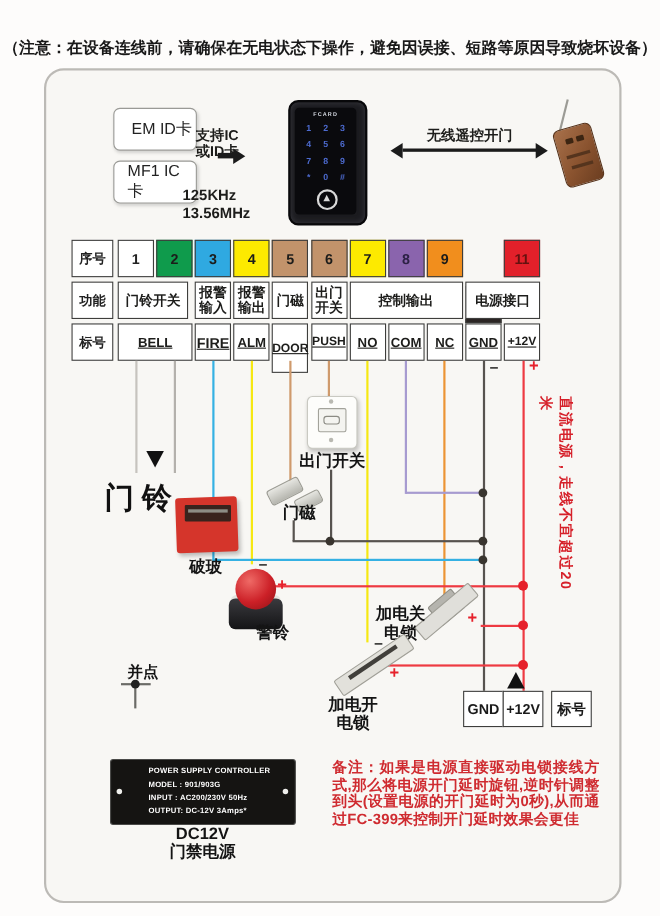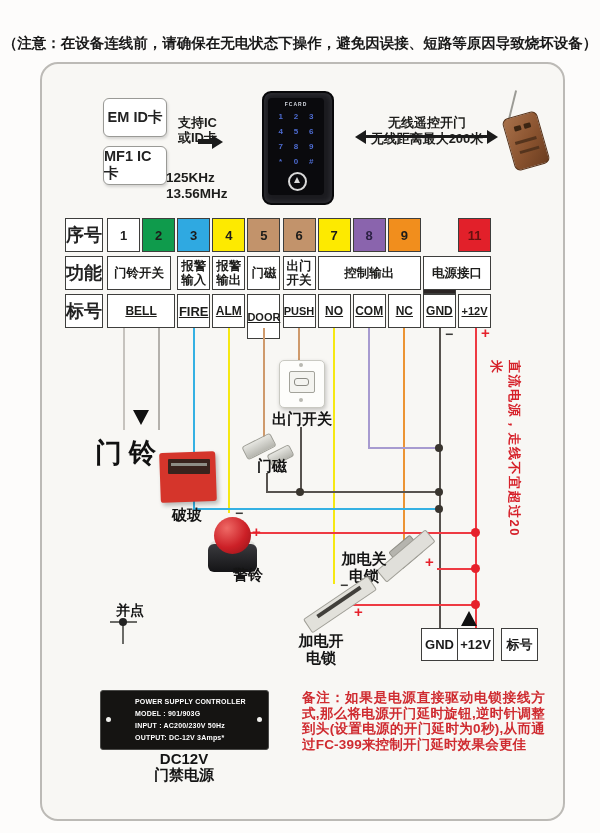--- a/index.html
+++ b/index.html
@@ -7,21 +7,21 @@
        font-family:"Liberation Sans","DejaVu Sans",sans-serif;overflow:hidden;}
   .abs{position:absolute;}
   .panel{left:40px;top:62px;width:521px;height:755px;border:2px solid #bcbab6;
          border-radius:18px;background:#f8f7f4;}
   .top-note{left:0;top:34px;width:600px;text-align:center;font-size:14.5px;
             font-weight:bold;color:#191919;}
   
   .card-box{width:62px;height:37px;background:#fff;border:1.5px solid #9a9a96;
             border-radius:6px;box-shadow:1px 2px 3px rgba(0,0,0,.15);
             display:flex;align-items:center;justify-content:center;
-            font-size:14.5px;font-weight:bold;color:#222;}
+            font-size:14.5px;font-weight:normal;color:#222;padding-left:12px;}
   .lbl-b{font-weight:bold;color:#1d1d1b;margin-top:15px;}
   
   .reader{left:262px;top:91px;width:68px;height:110px;background:#1b1b1f;
           border:2px solid #08080a;border-radius:9px;box-shadow:inset 0 0 6px #3a3a40;}
   .reader-face{left:268px;top:98px;width:56px;height:97px;background:#0a0a0d;border-radius:4px;}
   .reader-brand{left:268px;top:101px;width:56px;text-align:center;font-size:5px;
                 font-weight:bold;color:#d4d8e0;letter-spacing:1px;}
   .keys{left:273px;top:109px;width:46px;height:60px;display:grid;
         grid-template-columns:repeat(3,1fr);grid-auto-rows:15px;}
   .keys span{display:flex;align-items:center;justify-content:center;
@@ -42,21 +42,21 @@
           border-bottom:15px solid #111;}
   
   .remote-body{left:508px;top:114px;width:34px;height:52px;border-radius:6px;
       background:linear-gradient(135deg,#a8714b 0%,#8a532f 55%,#6b3d20 100%);
       border:1px solid #57331b;transform:rotate(-16deg);}
   .remote-ant{left:511px;top:90px;width:2px;height:34px;background:#9b9b95;transform:rotate(14deg);}
   .remote-btn{width:7px;height:5px;background:#3c2512;border-radius:1px;}
   
   .tcell{border:1.5px solid #3e3e3c;background:#fff;display:flex;align-items:center;
          justify-content:center;text-align:center;box-sizing:border-box;}
-  .thead{font-size:18px;font-weight:bold;color:#222;}
+  .thead{font-size:12px;font-weight:bold;color:#222;}
   .tnum{font-size:13px;font-weight:bold;}
   .tfunc{font-size:12.5px;font-weight:bold;color:#1d1d1b;line-height:14px;}
   .ttag{font-size:12px;font-weight:bold;color:#1d1d1b;letter-spacing:0;text-decoration:underline;}
   
   .wv{width:2px;} .wh{height:2px;}
   .dotk{width:8px;height:8px;border-radius:50%;background:#39352f;}
   .dotr{width:9px;height:9px;border-radius:50%;background:#e6212b;}
   .minus{font-size:14px;font-weight:bold;color:#3a3a38;}
   .plus{font-size:15px;font-weight:bold;color:#e6212b;}
   .lab15{font-size:15px;font-weight:bold;color:#141414;text-align:center;}
@@ -139,21 +139,20 @@
   <span>9</span>
   <span>*</span>
   <span>0</span>
   <span>#</span>
 </div>
 <div class="abs bell-ring"></div>
 <div class="abs bell-tri"></div>
 
 <div class="abs lbl-b" style="left:357px;top:100px;width:140px;font-size:13px;line-height:16px;text-align:center;">
   <div>无线遥控开门</div>
-  <div>无线距离最大200米</div>
 </div>
 <div class="abs rt-arrow-bar" style="left:366px;top:135px;width:122px;height:3px;"></div>
 <div class="abs tri-left" style="left:355px;top:129.5px;"></div>
 <div class="abs tri-right" style="left:487px;top:129.5px;"></div>
 <div class="abs remote-ant"></div>
 <div class="abs remote-body">
   <div class="abs remote-btn" style="left:9px;top:9px;"></div>
   <div class="abs remote-btn" style="left:19px;top:9px;"></div>
   <div class="abs" style="left:6px;top:24px;width:22px;height:3px;background:#55341d;"></div>
   <div class="abs" style="left:8px;top:34px;width:20px;height:3px;background:#55341d;"></div>

